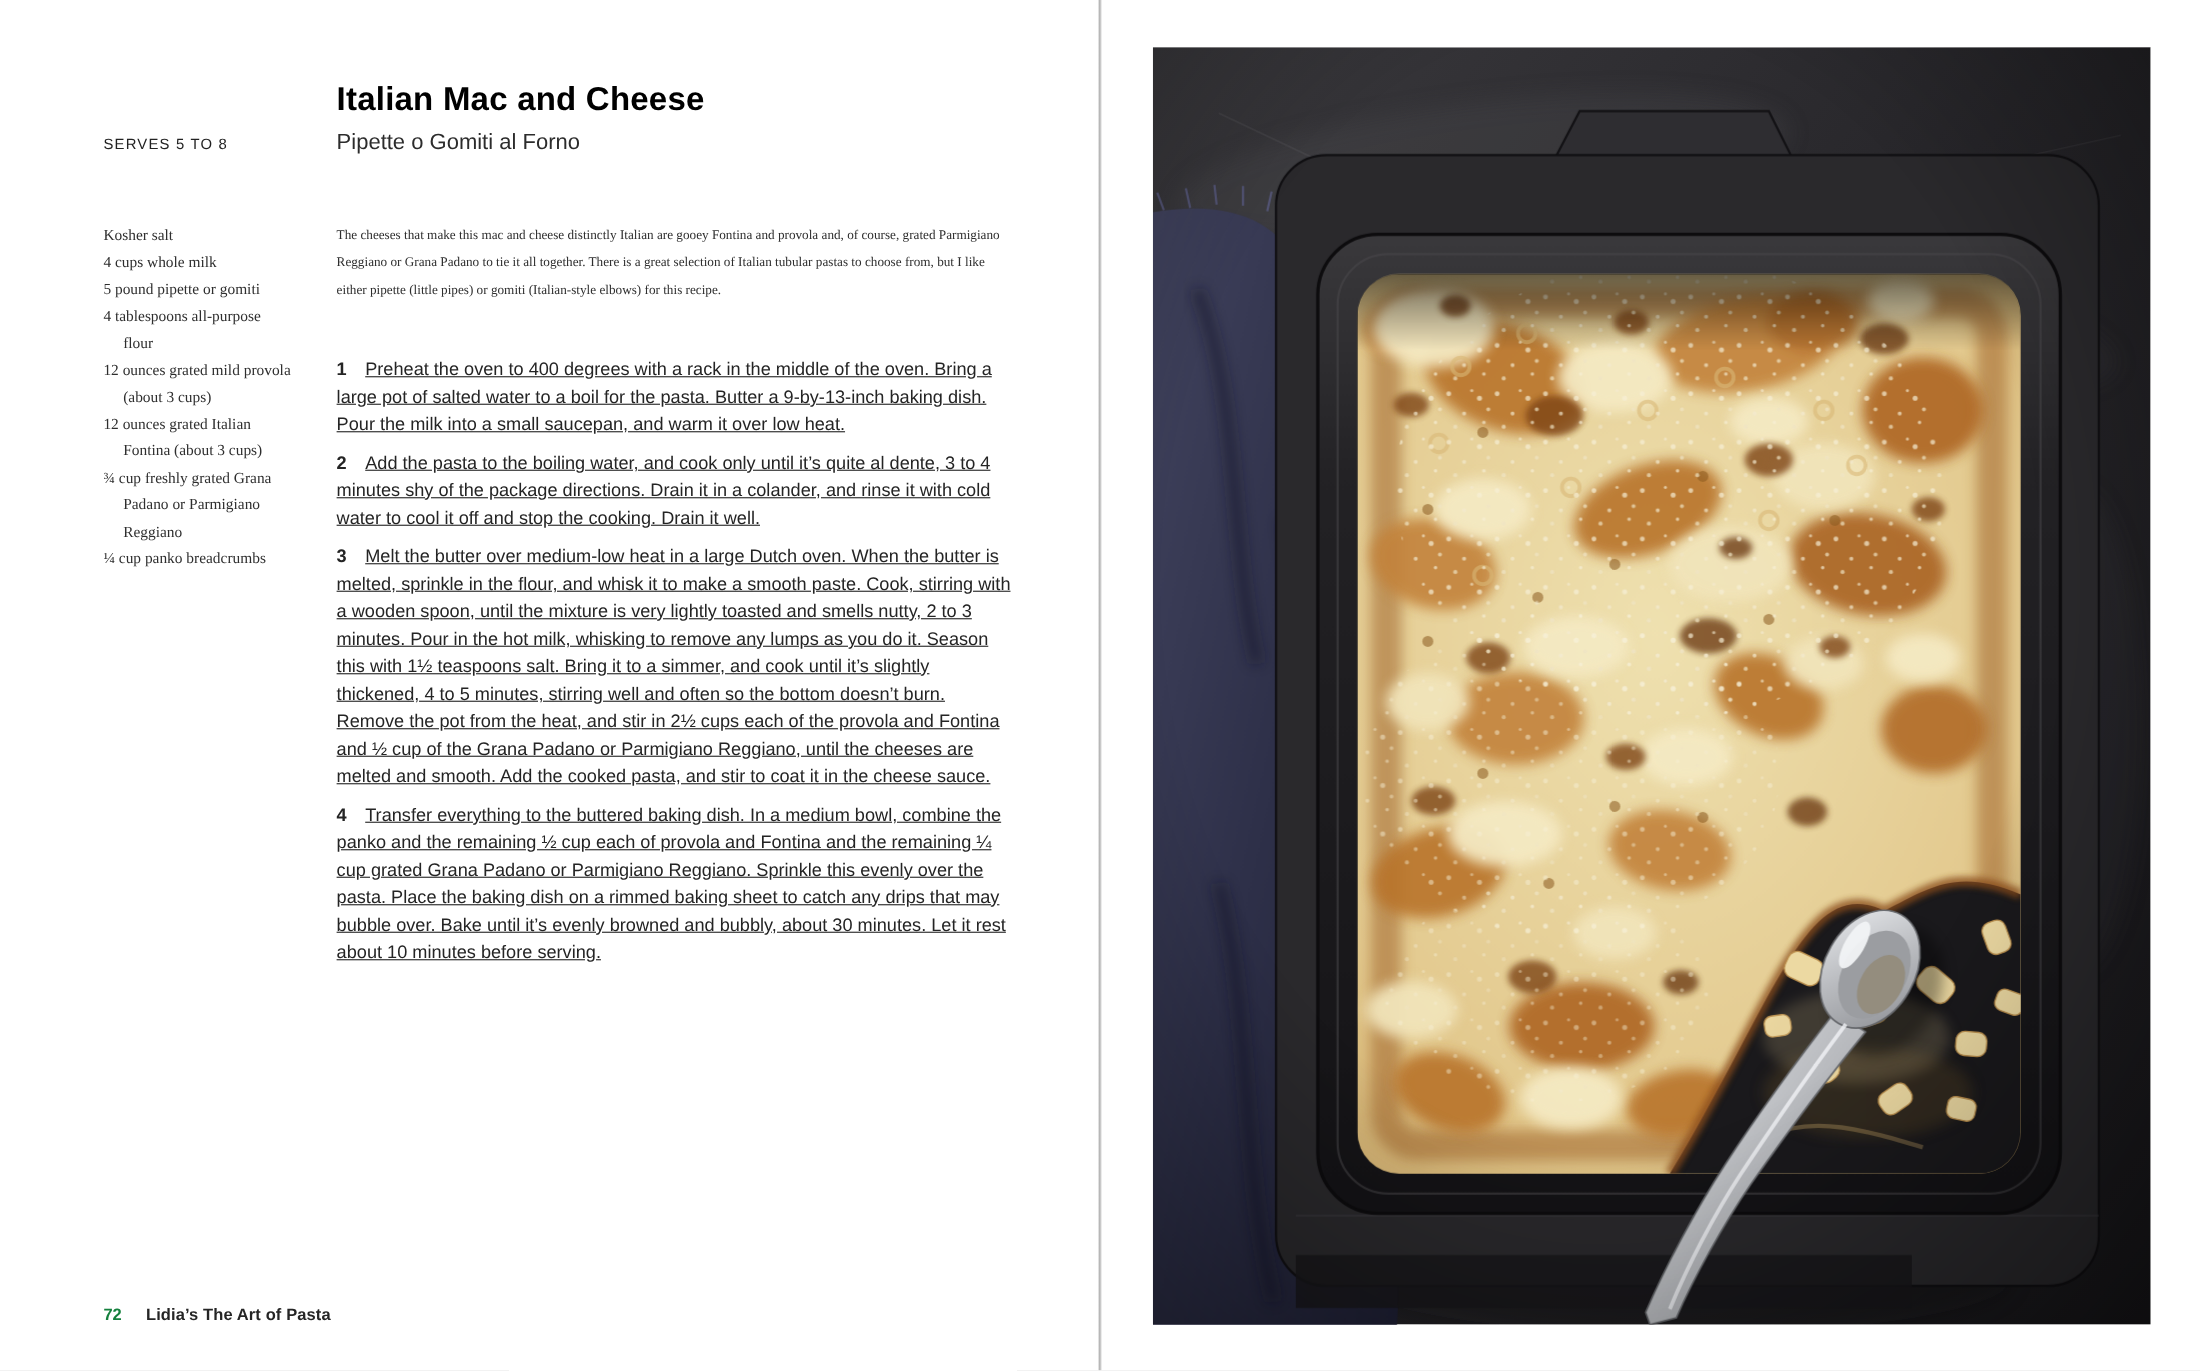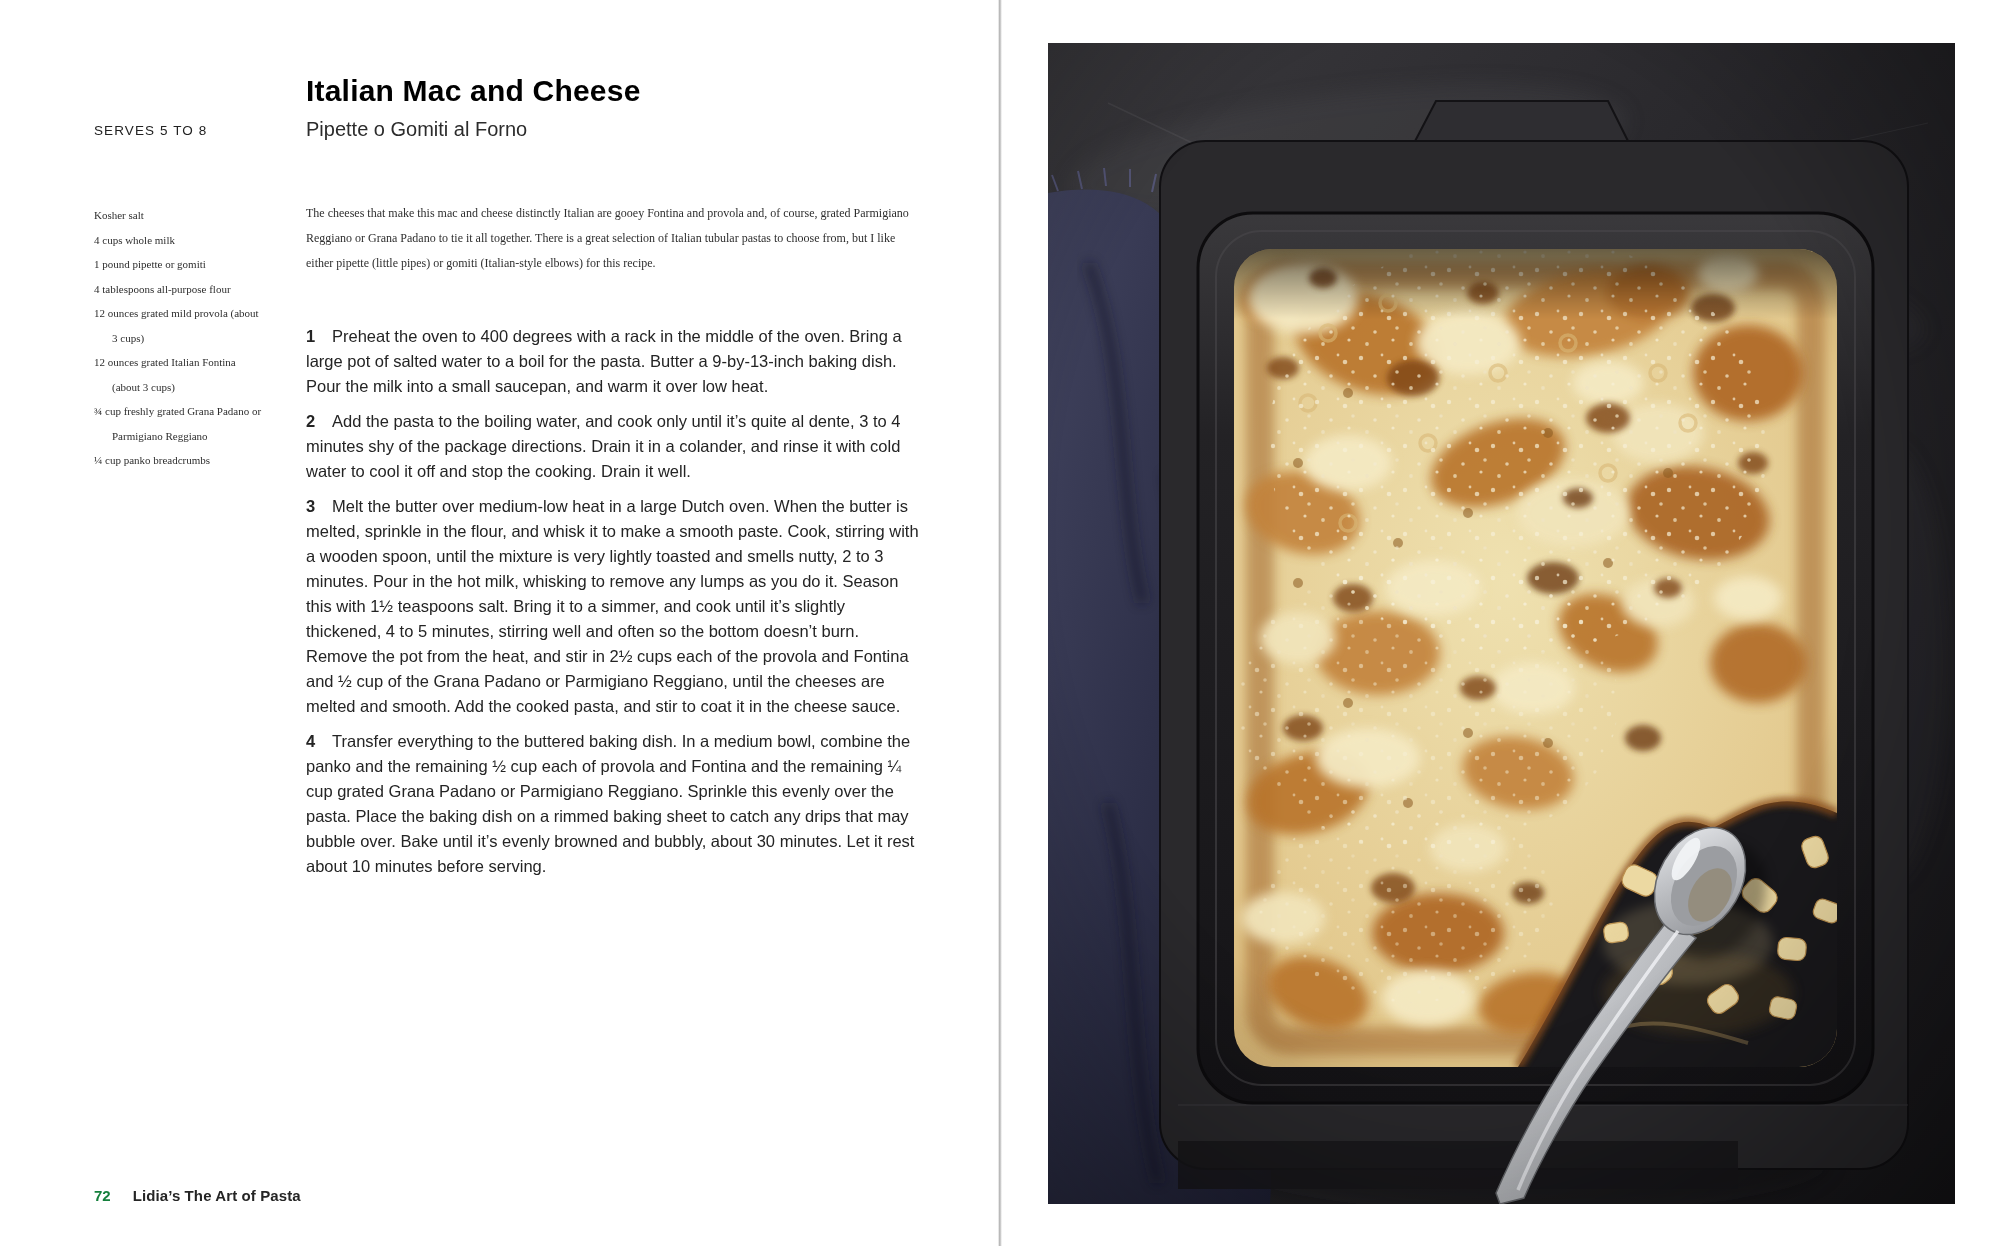--- a/index.html
+++ b/index.html
@@ -5,26 +5,26 @@
   html,body{margin:0;padding:0;background:#e9e9e9;}
   .spread{position:relative;width:2000px;height:1246px;background:#ffffff;overflow:hidden;
           font-family:"Liberation Sans",sans-serif;color:#242424;}
   
   .serves{position:absolute;left:94px;top:123px;font-size:13.5px;letter-spacing:1.1px;
           color:#222;font-weight:normal;}
   .title{position:absolute;left:306px;top:74px;font-size:30px;font-weight:bold;color:#000000;
          letter-spacing:.2px;}
   .subtitle{position:absolute;left:306px;top:118px;font-size:20px;color:#2c2c2c;}
   .ingredients{position:absolute;left:94px;top:203px;width:172px;
-               font-family:"Liberation Serif",serif;font-size:11px;line-height:24.5px;color:#2e2e2e;}
+               font-family:"Liberation Serif",serif;font-size:14px;line-height:24.5px;color:#2e2e2e;}
   .ingredients p{margin:0;padding-left:18px;text-indent:-18px;}
   .copy{position:absolute;left:306px;top:201px;width:614px;}
   .intro{margin:0 0 48px 0;font-family:"Liberation Serif",serif;font-size:12px;
          line-height:25px;color:#2e2e2e;}
-  .steps p.step{margin:10px 0 0 0;font-size:16.5px;line-height:25px;color:#242424;}
+  .steps p.step{margin:10px 0 0 0;font-size:16.5px;line-height:25px;color:#242424;text-decoration:underline;}
   .steps p.step:first-of-type{margin-top:0;}
   .step .num{display:inline-block;min-width:26px;font-weight:bold;}
   .footer{position:absolute;left:94px;top:1187px;font-size:15px;}
   .footer .pageno{font-weight:bold;color:#15803d;}
   .footer .booktitle{font-weight:bold;color:#252525;margin-left:22px;letter-spacing:.1px;}
   
   .gutter{position:absolute;left:998px;top:0;width:4px;height:1246px;
           background:linear-gradient(to right,#ffffff,#ababab 45%,#d9d9d9 70%,#ffffff);}
   
   .photo{position:absolute;left:1048px;top:43px;width:907px;height:1161px;}
@@ -40,21 +40,21 @@
     <h1 class="title" style="margin:0">Italian Mac and Cheese</h1>
     <div class="subtitle">Pipette o Gomiti al Forno</div>
 
     <div class="ingredients">
 
         <p class="ing">Kosher salt</p>
 
 
         <p class="ing">4 cups whole milk</p>
 
-        <p class="ing">1 pound pipette or gomiti</p>
+        <p class="ing">5 pound pipette or gomiti</p>
 
         <p class="ing">4 tablespoons all-purpose flour</p>
 
         <p class="ing">12 ounces grated mild provola (about 3 cups)</p>
 
         <p class="ing">12 ounces grated Italian Fontina (about 3 cups)</p>
 
         <p class="ing">¾ cup freshly grated Grana Padano or Parmigiano Reggiano</p>
 
         <p class="ing">¼ cup panko breadcrumbs</p>

